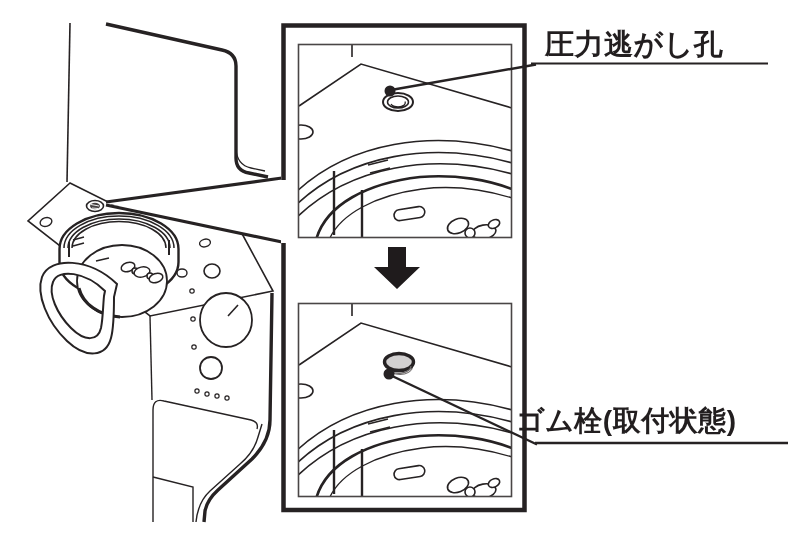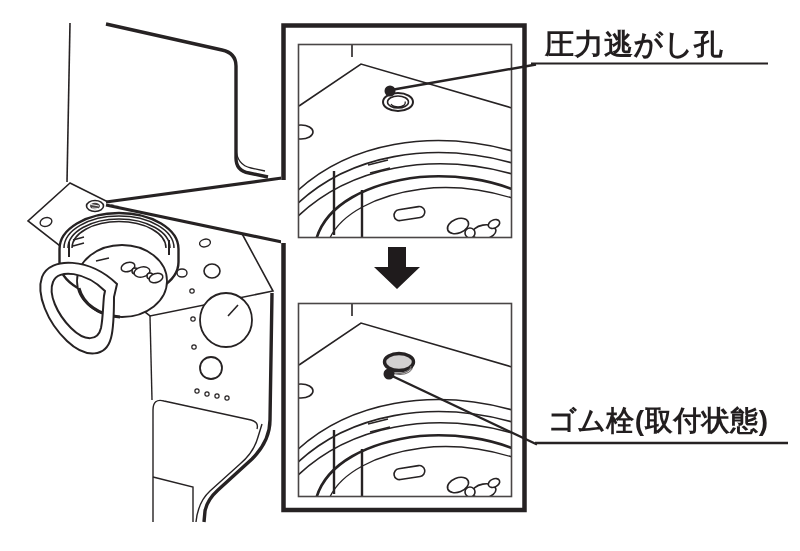--- a/index.html
+++ b/index.html
@@ -12,21 +12,21 @@
   }
   .stage svg{position:absolute;left:0;top:0;}
   .callout-label{
     position:absolute;
     color:#221e1f;
     font-weight:700;
     white-space:nowrap;
     letter-spacing:0.5px;
   }
   .label-top{left:545px;top:25px;font-size:29px;}
-  .label-bottom{left:548px;top:402px;font-size:28px;}
+  .label-bottom{left:516px;top:402px;font-size:28px;}
 </style>
 </head>
 <body>
 
 <div class="stage">
 
 <svg width="800" height="551" viewBox="0 0 800 551">
   <defs>
     <clipPath id="clipTop">
           <rect x="298" y="44" width="214" height="194"></rect>

